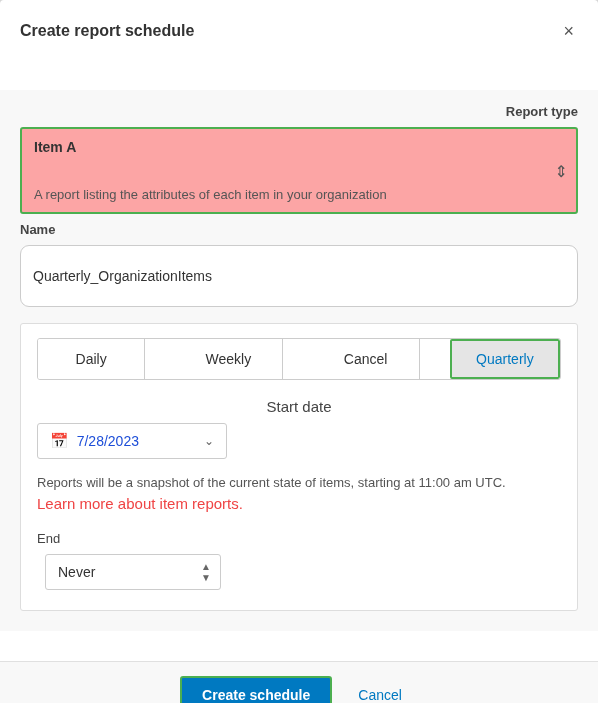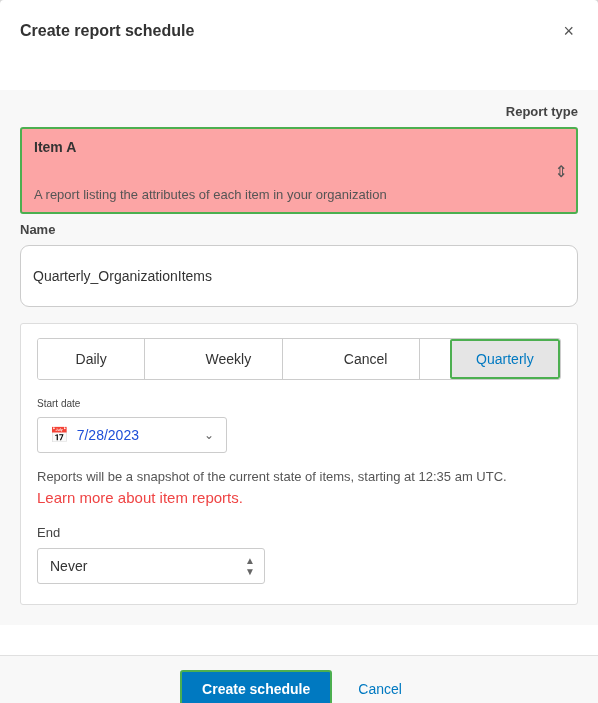--- a/index.html
+++ b/index.html
@@ -128,24 +128,25 @@
     }
     .tab-btn:last-child { border-right: none; }
     .tab-btn.active {
       color: #0079c1;
       font-weight: 400;
       border: 2px solid #4caf50;
       border-radius: 2px;
       background: #e5e5e5;
     }
     .field-label {
-      font-size: 10px;
+      font-size: 15px;
       color: #444;
       font-weight: 500;
       margin-bottom: 8px;
+      text-align: center;
     }
     .date-picker {
       display: flex;
       align-items: center;
       border: 1px solid #ccc;
       border-radius: 3px;
       padding: 8px 12px;
       width: 190px;
       background: #fff;
       cursor: pointer;
@@ -177,21 +178,22 @@
     }
     .end-label {
       font-size: 13px;
       color: #444;
       font-weight: 500;
       margin-top: 16px;
       margin-bottom: 8px;
     }
     .end-select-wrapper {
       position: relative;
-      width: 228px;
+      width: 176px;
+      margin-left: 8px;
     }
     .end-select {
       width: 100%;
       border: 1px solid #ccc;
       border-radius: 3px;
       padding: 9px 12px;
       font-size: 14px;
       color: #333;
       background: #fff;
       appearance: none;
@@ -277,21 +279,21 @@
       </div>
 
       <div class="field-label">Start date</div>
       <div class="date-picker">
         <span class="date-picker-icon">📅</span>
         <span class="date-picker-value">7/28/2023</span>
         <span class="date-picker-arrow">⌄</span>
       </div>
 
       <div class="info-text">
-        <span>Reports will be a snapshot of the current state of items, starting at 12:35 am UTC.</span><br>
+        <span>Reports will be a snapshot of the current state of items, starting at 11:00 am UTC.</span><br>
         <a class="learn-link" href="#">Learn more about item reports.</a>
       </div>
 
       <div class="end-label">End</div>
       <div class="end-select-wrapper">
         <select class="end-select">
           <option>Never</option>
           <option>On date</option>
           <option>After</option>
         </select>

